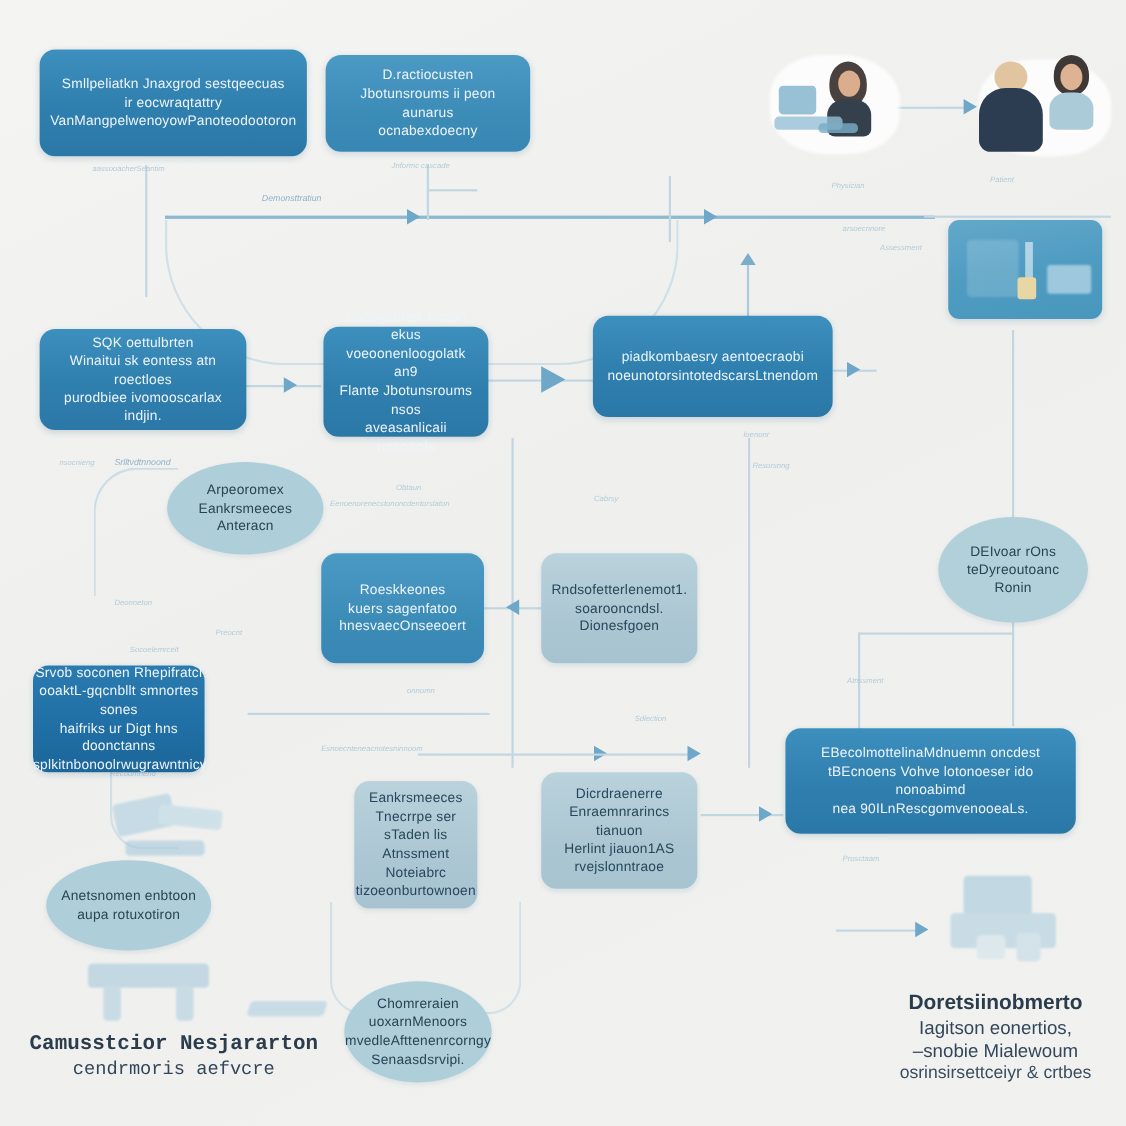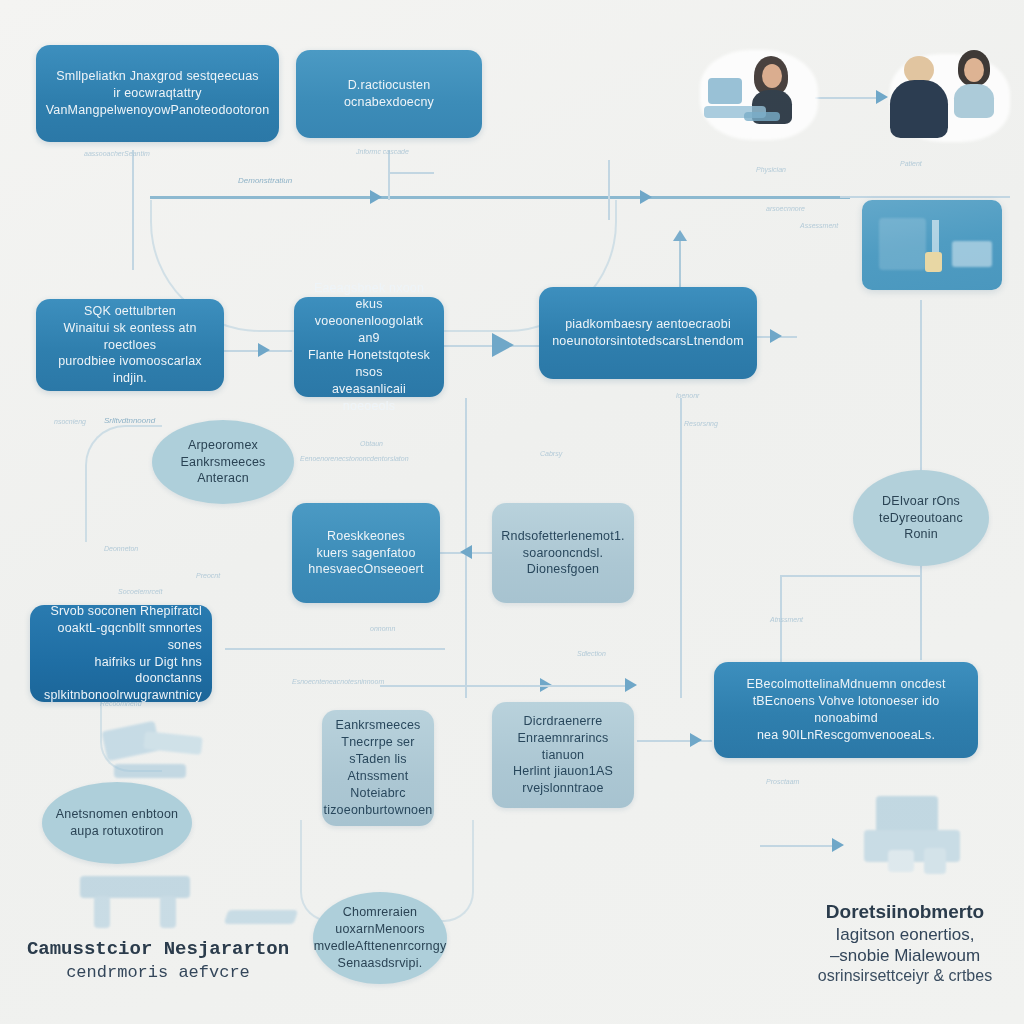--- a/index.html
+++ b/index.html
@@ -217,37 +217,38 @@
     <span class="txt">
       <span class="t1">Smllpeliatkn Jnaxgrod sestqeecuas</span>
       <span class="t2">ir eocwraqtattry</span>
       <span class="t3">VanMangpelwenoyowPanoteodootoron</span>
     </span>
   </div>
 
   <div class="node box mid" style="left:296px;top:50px;width:186px;height:88px;">
     <span class="txt">
       <span class="t1">D.ractiocusten</span>
+      <span class="t2">Jbotunsroums ii peon aunarus</span>
       <span class="t3">ocnabexdoecny</span>
     </span>
   </div>
 
   <div class="node box" style="left:36px;top:299px;width:188px;height:92px;">
     <span class="txt">
       <span class="t1">SQK oettulbrten</span>
       <span class="t2">Winaitui sk eontess atn roectloes</span>
       <span class="t3">purodbiee ivomooscarlax indjin.</span>
     </span>
   </div>
 
   <div class="node box" style="left:294px;top:297px;width:150px;height:100px;">
     <span class="txt">
       <span class="t1">Eaeagsbnek nxoon ekus</span>
       <span class="t2">voeoonenloogolatk an9</span>
-      <span class="t3">Flante Honetstqotesk nsos</span>
+      <span class="t3">Flante Jbotunsroums nsos</span>
       <span class="t4">aveasanlicaii noeoeols</span>
     </span>
   </div>
 
   <div class="node box" style="left:539px;top:287px;width:218px;height:92px;">
     <span class="txt">
       <span class="t1">piadkombaesry aentoecraobi</span>
       <span class="t2">noeunotorsintotedscarsLtnendom</span>
     </span>
   </div>
@@ -276,21 +277,21 @@
   </div>
 
   <div class="node box light" style="left:492px;top:503px;width:142px;height:100px;">
     <span class="txt">
       <span class="t1">Rndsofetterlenemot1.</span>
       <span class="t2">soarooncndsl.</span>
       <span class="t3">Dionesfgoen</span>
     </span>
   </div>
 
-  <div class="node box dark" style="left:30px;top:605px;width:182px;height:97px;text-align:right;">
+  <div class="node box dark" style="left:30px;top:605px;width:156px;height:97px;">
     <span class="txt">
       <span class="t1">Srvob soconen Rhepifratcl</span>
       <span class="t2">ooaktL-gqcnbllt smnortes sones</span>
       <span class="t3">haifriks ur Digt hns doonctanns</span>
       <span class="t4">splkitnbonoolrwugrawntnicy</span>
     </span>
   </div>
 
   <div class="node box" style="left:714px;top:662px;width:264px;height:96px;">
     <span class="txt">

